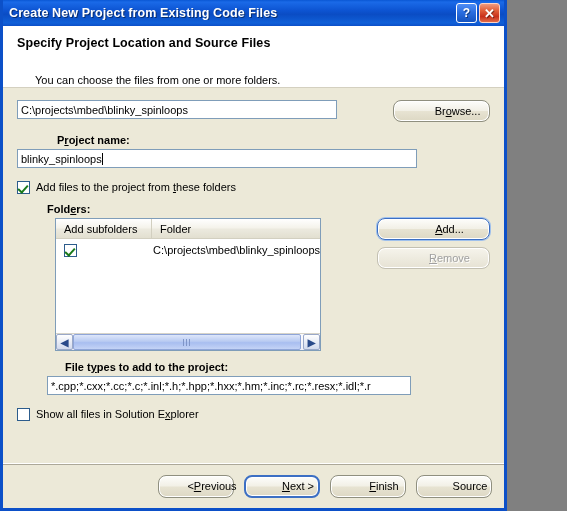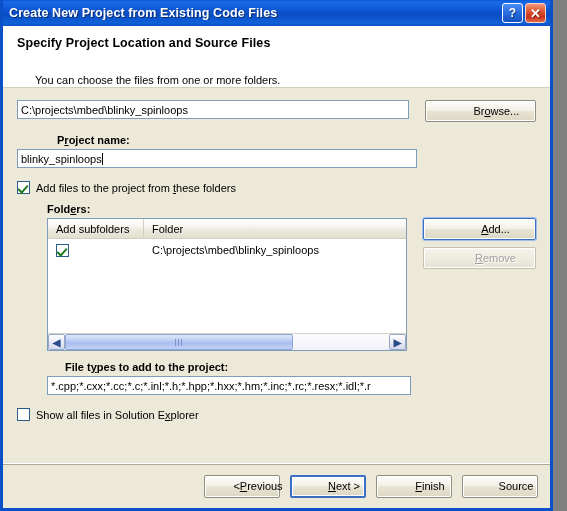--- a/index.html
+++ b/index.html
@@ -10,21 +10,21 @@
   body {
     font-family: "Liberation Sans", sans-serif;
     font-size: 11px;
     color: #000;
     -webkit-font-smoothing: none;
   }
 
   
   .window {
     position: relative;
-    width: 553px;
+    width: 507px;
     height: 511px;
     box-sizing: border-box;
     background: #ece9d8;
     border: 3px solid #0c50c8;
     border-top: none;
     overflow: hidden;
   }
 
   
   .titlebar {
@@ -105,21 +105,21 @@
 
   .field-label {
     font-size: 11px;
     font-weight: bold;
     color: #000;
     margin-bottom: 3px;
   }
   .field-label.normal { font-weight: bold; }
   u.acc { text-decoration: underline; }
 
-  .row { display: flex; align-items: flex-start; }
+  .row { display: flex; align-items: flex-start; gap: 40px; }
 
   .textinput {
     box-sizing: border-box;
     height: 19px;
     background: #ffffff;
     border: 1px solid #7f9db9;
     font-family: "Liberation Sans", sans-serif;
     font-size: 11px;
     color: #000;
     padding: 2px 3px;
@@ -134,21 +134,21 @@
     height: 12px;
     background: #000;
     vertical-align: -2px;
   }
 
   
   .btn {
     box-sizing: border-box;
     background: linear-gradient(to bottom, #fdfdfb 0%, #f2f0e6 48%, #e7e3d2 52%, #ddd8c4 100%);
     border: 1px solid #8f8f7f;
-    border-radius: 2px;
+    border-radius: 8px;
     font-family: "Liberation Sans", sans-serif;
     font-size: 11px;
     color: #000;
     display: flex;
     align-items: center;
     justify-content: center;
     cursor: default;
     box-shadow: inset 0 0 0 1px #ffffff;
     padding-left: 32px;
   }
@@ -161,21 +161,21 @@
     box-shadow: inset 0 0 0 1px #ffffff;
   }
   .btn.disabled {
     color: #a0a0a0;
     background: linear-gradient(to bottom, #f6f4ec 0%, #edeade 55%, #e6e2d4 100%);
     border-color: #c3c0b2;
     text-shadow: 1px 1px 0 #ffffff;
   }
 
   
-  .cbrow { display: flex; align-items: center; }
+  .cbrow { display: flex; }
   .checkbox {
     width: 13px;
     height: 13px;
     box-sizing: border-box;
     background: #ffffff;
     border: 1px solid #2c5c8c;
     margin-right: 6px;
     position: relative;
     flex: 0 0 auto;
     cursor: default;
@@ -348,21 +348,21 @@
       <div class="checkbox checked"></div>
       <div class="cb-label">
         <span>Add files to the project from </span><u class="acc">t</u><span>hese folders</span>
       </div>
     </div>
 
     <div class="field-label normal" style="margin-top:9px;margin-left:30px;">
       <span>Fold</span><u class="acc">e</u><span>rs:</span>
     </div>
 
-    <div class="row" style="margin-top:3px;margin-left:30px;">
+    <div class="row" style="margin-top:3px;margin-left:38px;">
 
       <div class="listview" style="width:364px;height:133px;">
         <div class="lv-header">
           <div class="lv-col" style="width:96px;">Add subfolders</div>
           <div class="lv-col" style="flex:1;">Folder</div>
         </div>
         <div class="lv-row">
           <div class="lv-cell-check">
             <div class="checkbox checked"></div>
           </div>

